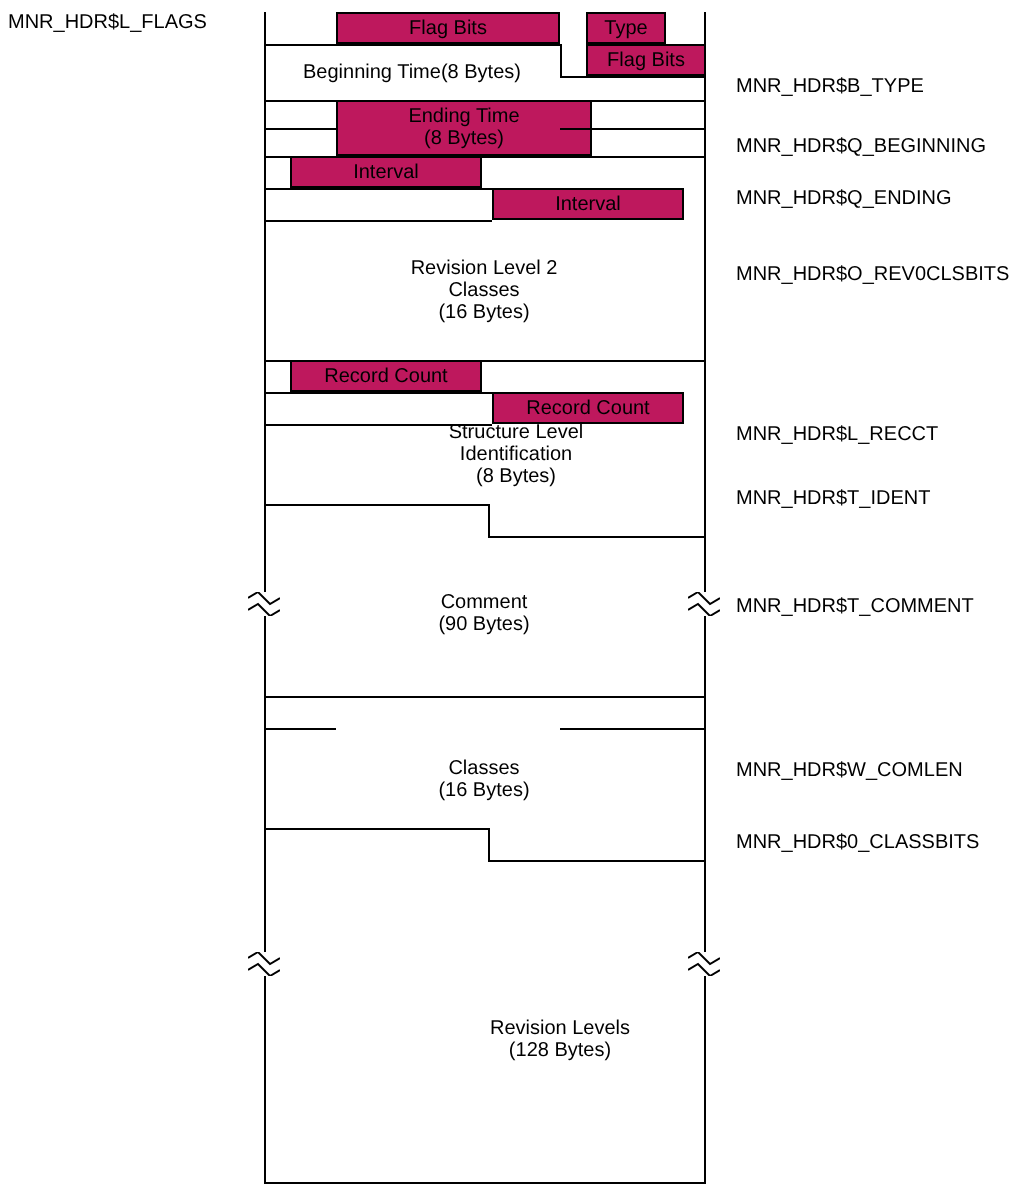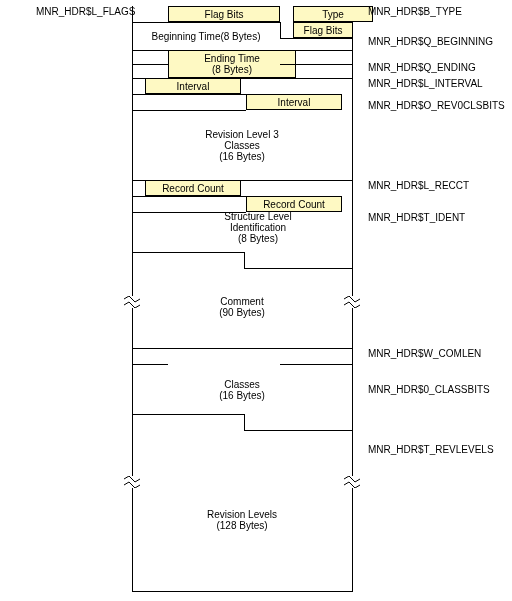--- a/index.html
+++ b/index.html
@@ -19,32 +19,33 @@
     position: absolute;
     left: 4px;
     width: 120px;
     text-align: left;
   }
   .right-label {
     position: absolute;
     right: 4px;
     width: 140px;
     text-align: left;
+    margin-top: 32px;
   }
   .box {
     position: absolute;
     border: 1px solid #000;
     box-sizing: border-box;
     text-align: center;
     line-height: 1.1;
     display: flex;
     flex-direction: column;
     align-items: center;
     justify-content: center;
-    background: #fef9c3;
+    background: #be185d;
     font-size: 10px;
   }
   .vline {
     position: absolute;
     width: 0;
     border-left: 1px solid #000;
   }
   .hline {
     position: absolute;
     height: 0;
@@ -66,21 +67,21 @@
 <div class="wrap">
 
   <div class="vline" style="left:132px; top:6px; height:585px;"></div>
   <div class="vline" style="left:352px; top:6px; height:585px;"></div>
 
   <div class="hline" style="left:132px; top:591px; width:221px;"></div>
 
   <div class="box" style="left:168px; top:6px; width:112px; height:16px;">
     <span>Flag Bits</span>
   </div>
-  <div class="box" style="left:293px; top:6px; width:80px; height:16px;">
+  <div class="box" style="left:293px; top:6px; width:40px; height:16px;">
     <span>Type</span>
   </div>
 
   <div class="box" style="left:293px; top:22px; width:60px; height:16px;">
     <span>Flag Bits</span>
   </div>
 
   <div class="hline" style="left:132px; top:22px; width:148px;"></div>
   <div class="hline" style="left:132px; top:50px; width:221px;"></div>
   <div class="vline" style="left:280px; top:22px; height:16px;"></div>
@@ -106,21 +107,21 @@
   </div>
 
   <div class="box" style="left:246px; top:94px; width:96px; height:16px;">
     <span>Interval</span>
   </div>
   <div class="hline" style="left:132px; top:94px; width:114px;"></div>
 
   <div class="hline" style="left:132px; top:110px; width:114px;"></div>
   <div class="hline" style="left:132px; top:180px; width:221px;"></div>
   <div style="position:absolute; left:132px; top:118px; width:220px; height:55px; text-align:center; display:flex; flex-direction:column; align-items:center; justify-content:center;">
-    <span>Revision Level 3</span>
+    <span>Revision Level 2</span>
     <span>Classes</span>
     <span>(16 Bytes)</span>
   </div>
 
   <div class="box" style="left:145px; top:180px; width:96px; height:16px;">
     <span>Record Count</span>
   </div>
   <div class="box" style="left:246px; top:196px; width:96px; height:16px;">
     <span>Record Count</span>
   </div>
@@ -158,63 +159,60 @@
   <div class="hline" style="left:132px; top:364px; width:36px;"></div>
 
   <div style="position:absolute; left:132px; top:370px; width:220px; height:40px; text-align:center; display:flex; flex-direction:column; align-items:center; justify-content:center;">
     <span>Classes</span>
     <span>(16 Bytes)</span>
   </div>
   <div class="hline" style="left:132px; top:414px; width:112px;"></div>
   <div class="vline" style="left:244px; top:414px; height:16px;"></div>
   <div class="hline" style="left:244px; top:430px; width:109px;"></div>
 
-  <div style="position:absolute; left:132px; top:500px; width:220px; height:40px; text-align:center; display:flex; flex-direction:column; align-items:center; justify-content:center;">
+  <div style="position:absolute; left:132px; top:500px; width:220px; height:40px; text-align:center; display:flex; flex-direction:column; align-items:center; justify-content:center;padding-left:38px;">
     <span>Revision Levels</span>
     <span>(128 Bytes)</span>
   </div>
   <div class="break-mark" style="left:124px; top:476px;">
     <svg width="16" height="12">
         <path d="M0 3 L5 0 L11 6 L16 3 M0 9 L5 6 L11 12 L16 9" stroke="#000" fill="none" stroke-width="1"></path>
       </svg>
   </div>
   <div class="break-mark" style="left:344px; top:476px;">
     <svg width="16" height="12">
         <path d="M0 3 L5 0 L11 6 L16 3 M0 9 L5 6 L11 12 L16 9" stroke="#000" fill="none" stroke-width="1"></path>
       </svg>
   </div>
 
-  <div class="left-label" style="top:6px;margin-left:32px;">
+  <div class="left-label" style="top:6px;">
     <span>MNR_HDR$L_FLAGS</span>
   </div>
 
   <div class="right-label" style="top:6px;">
     <span>MNR_HDR$B_TYPE</span>
   </div>
   <div class="right-label" style="top:62px;">
     <span>MNR_HDR$Q_ENDING</span>
   </div>
   <div class="right-label" style="top:36px;">
     <span>MNR_HDR$Q_BEGINNING</span>
   </div>
-  <div class="right-label" style="top:78px;">
-    <span>MNR_HDR$L_INTERVAL</span>
-  </div>
   <div class="right-label" style="top:100px;">
     <span>MNR_HDR$O_REV0CLSBITS</span>
   </div>
   <div class="right-label" style="top:180px;">
     <span>MNR_HDR$L_RECCT</span>
   </div>
   <div class="right-label" style="top:212px;">
     <span>MNR_HDR$T_IDENT</span>
   </div>
+  <div class="right-label" style="top:266px;">
+    <span>MNR_HDR$T_COMMENT</span>
+  </div>
   <div class="right-label" style="top:348px;">
     <span>MNR_HDR$W_COMLEN</span>
   </div>
   <div class="right-label" style="top:384px;">
     <span>MNR_HDR$0_CLASSBITS</span>
   </div>
-  <div class="right-label" style="top:444px;">
-    <span>MNR_HDR$T_REVLEVELS</span>
-  </div>
 
 </div>
 
 </body></html>

